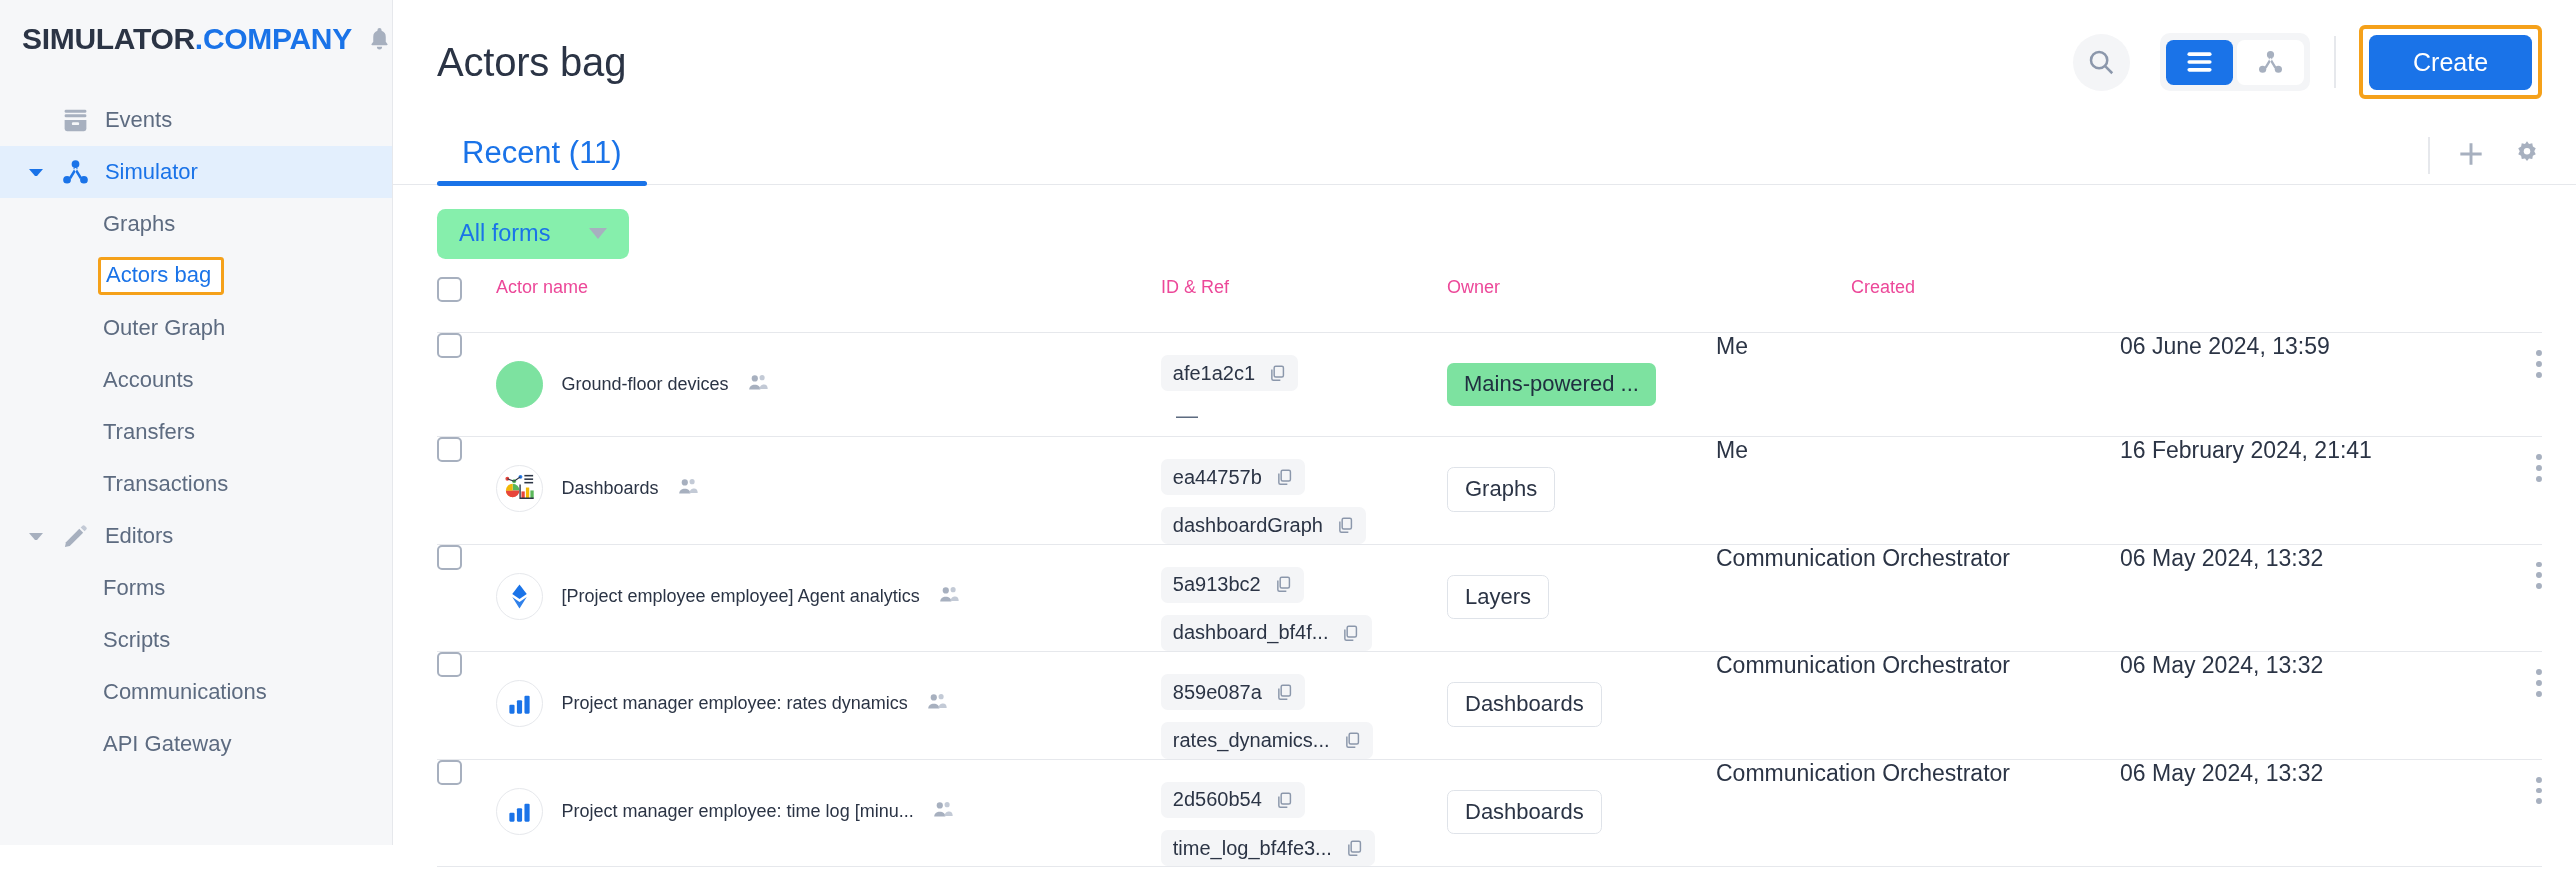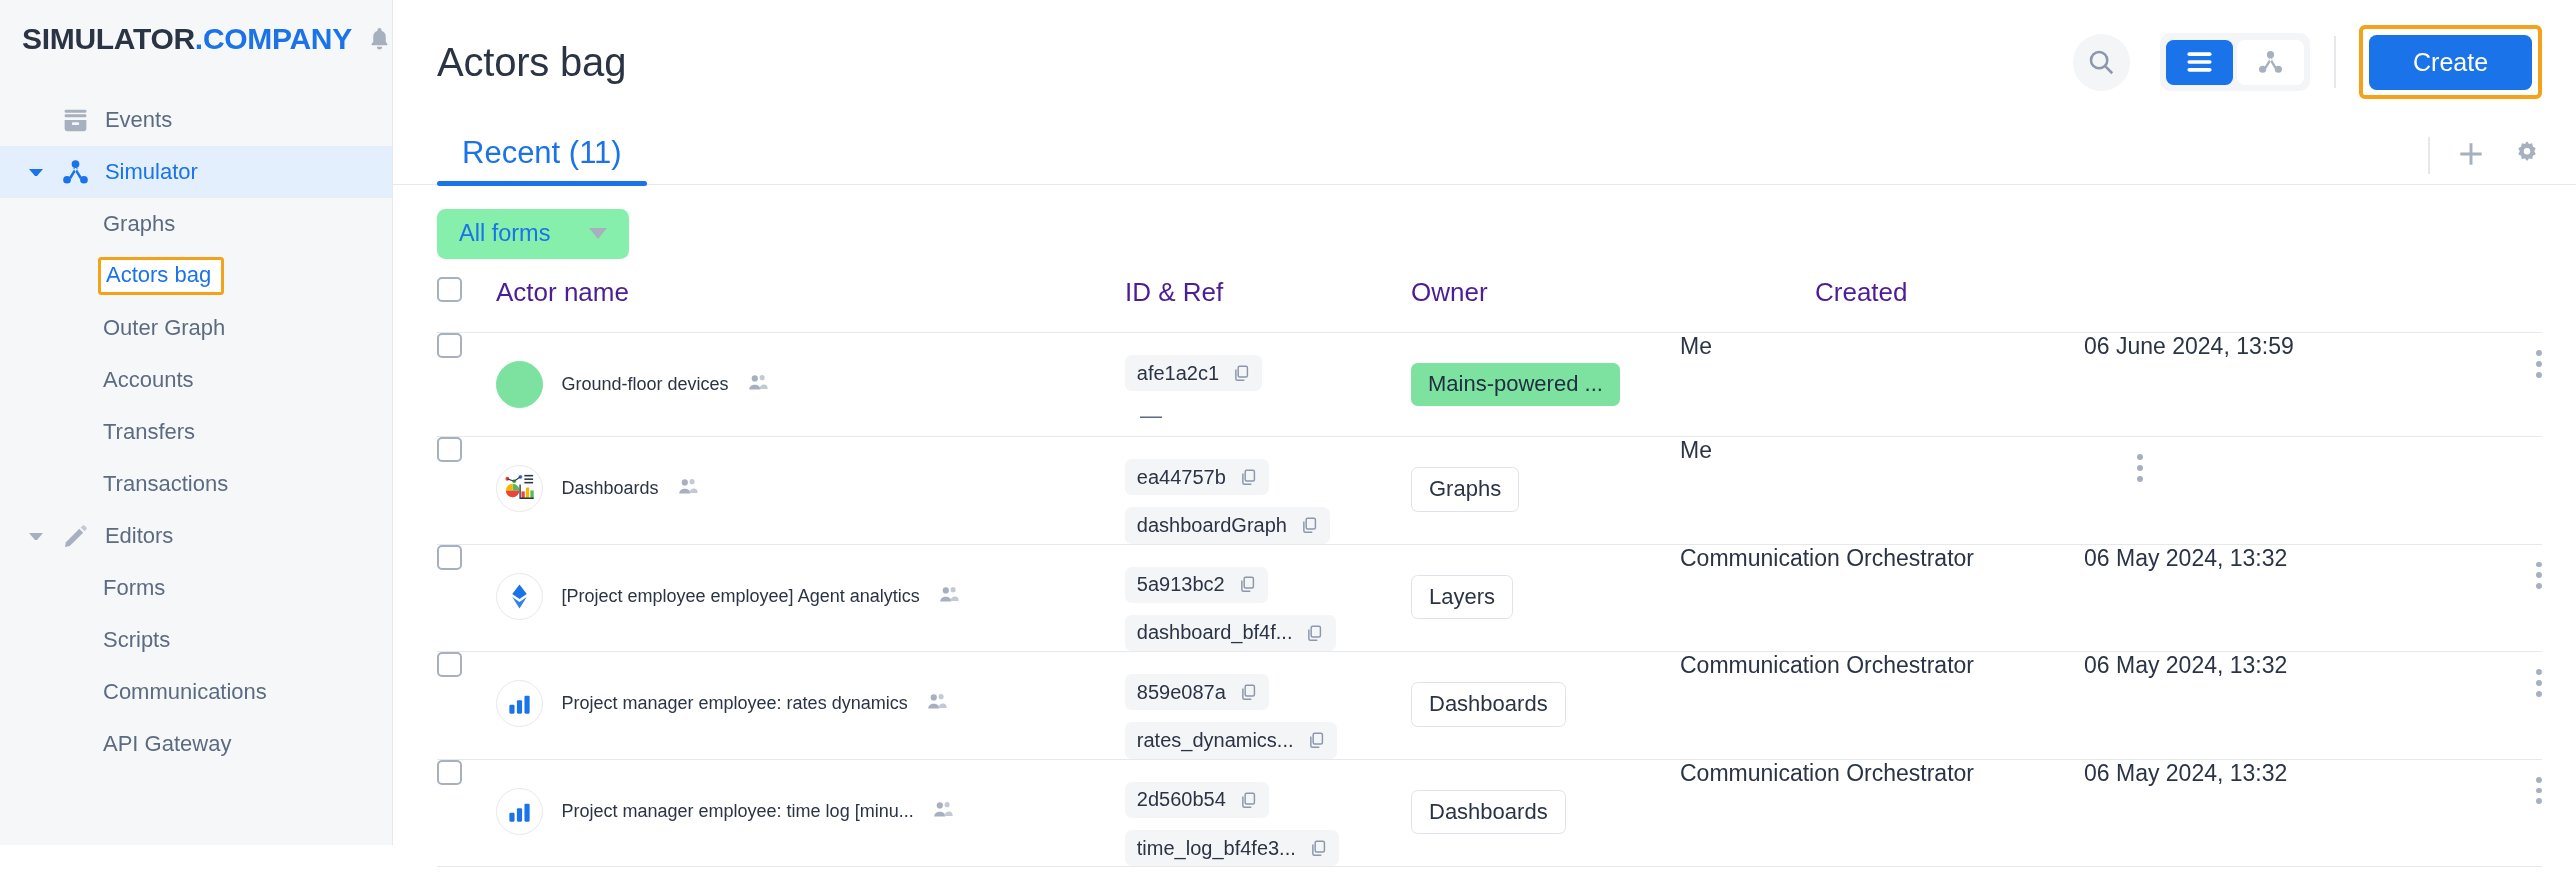--- a/index.html
+++ b/index.html
@@ -134,25 +134,25 @@
     border-top: 11px solid #a7b0bf;
   }
 
   
   .table { padding: 0 34px 0 44px; }
   .trow {
     display: flex; align-items: flex-start;
     border-bottom: 1.7px solid #e6e8ec;
   }
   .thead { height: 66px; align-items: flex-start; }
-  .thead .cell { color: #4c1d95; font-size: 26px; padding-top: 10px; }
+  .thead .cell { color: #ec4899; font-size: 18px; padding-top: 10px; }
   .cell { flex: 0 0 auto; }
   .c-check { width: 59px; padding-top: 18.5px; }
   .c-name { width: 629px; }
-  .c-id   { width: 286px; }
+  .c-id   { width: 286px; margin-left: 36px; }
   .c-type { width: 269px; }
   .c-owner{ width: 404px; }
   .c-created { flex: 1 1 auto; }
   .c-menu { width: 59px; display:flex; justify-content: flex-end; padding-top: 20px;}
 
   .checkbox {
     width: 25px; height: 25px; border: 2.5px solid #a7b0bf; border-radius: 5px;
     background: #fff;
   }
   .body-row { min-height: 103px; }
@@ -466,20 +466,21 @@
                 </svg>
             </span>
           </div>
         </div>
         <div class="cell c-type">
           <div class="type-wrap">
             <span class="type-tag plain">Graphs</span>
           </div>
         </div>
         <div class="cell c-owner txt-cell">Me</div>
+        <div class="cell c-created txt-cell">16 February 2024, 21:41</div>
         <div class="cell c-menu">
           <span class="kebab">
               <i></i>
               <i></i>
               <i></i>
             </span>
         </div>
       </div>
 
       <div class="trow body-row">

